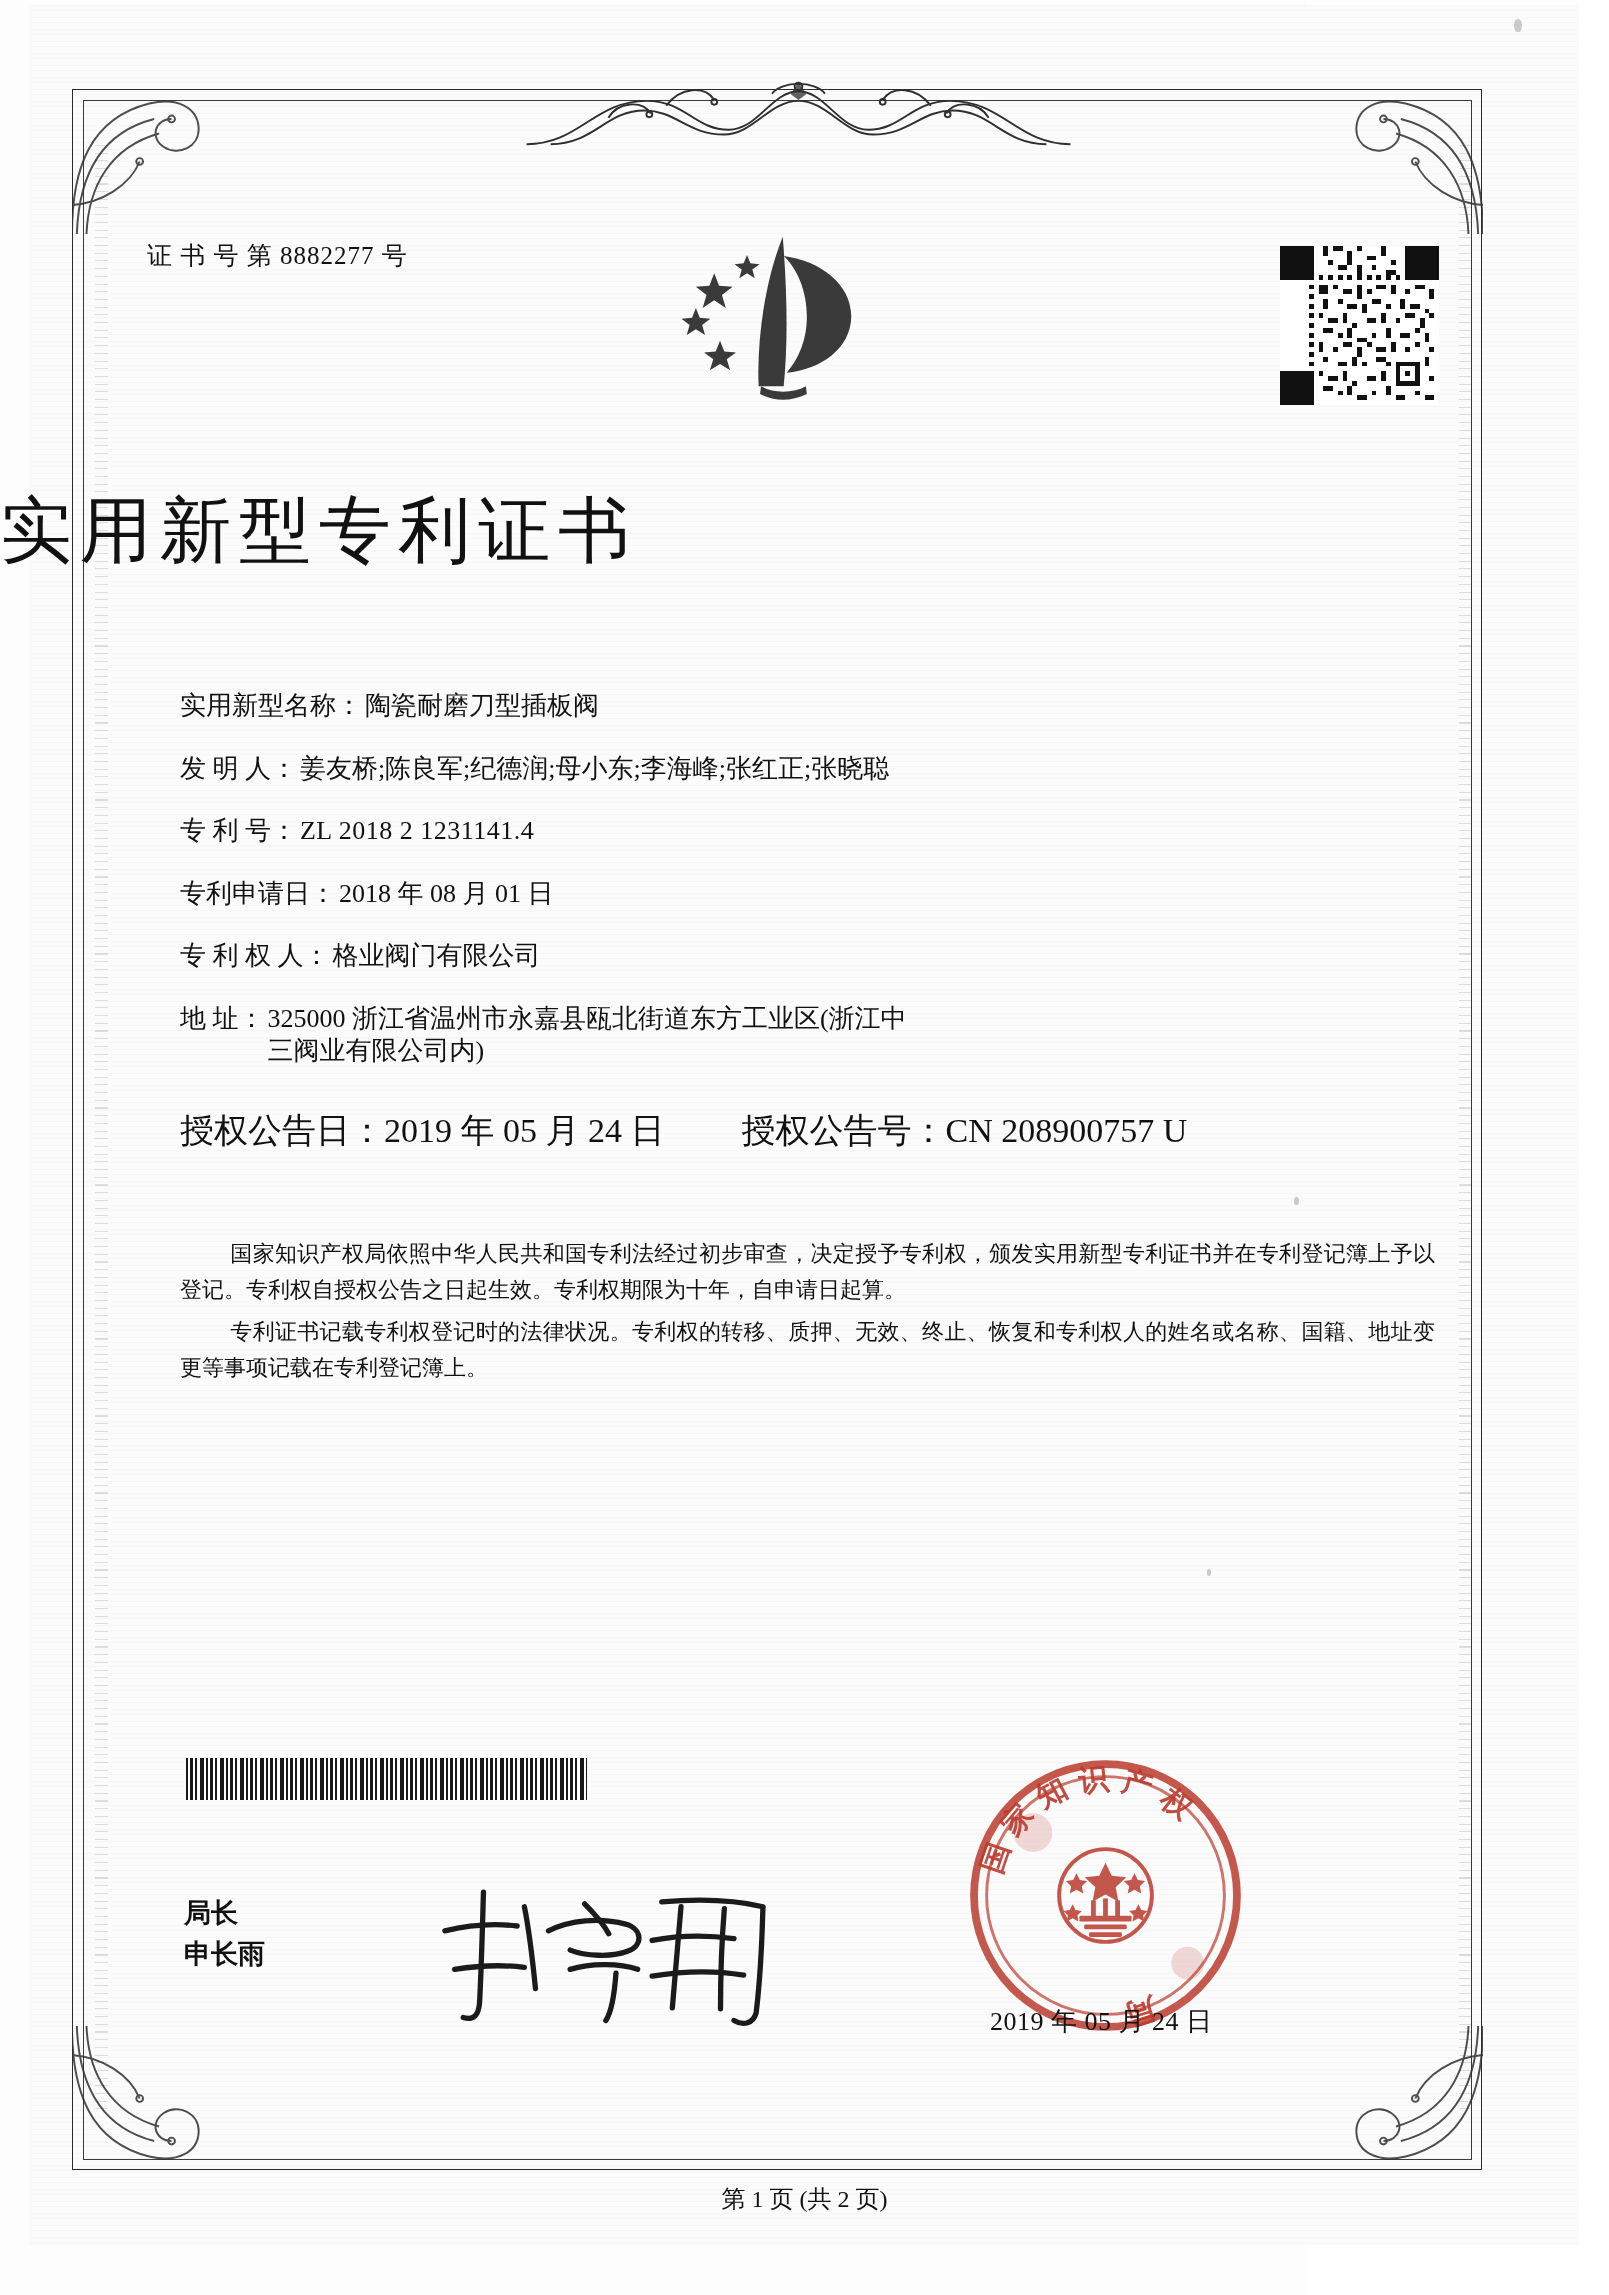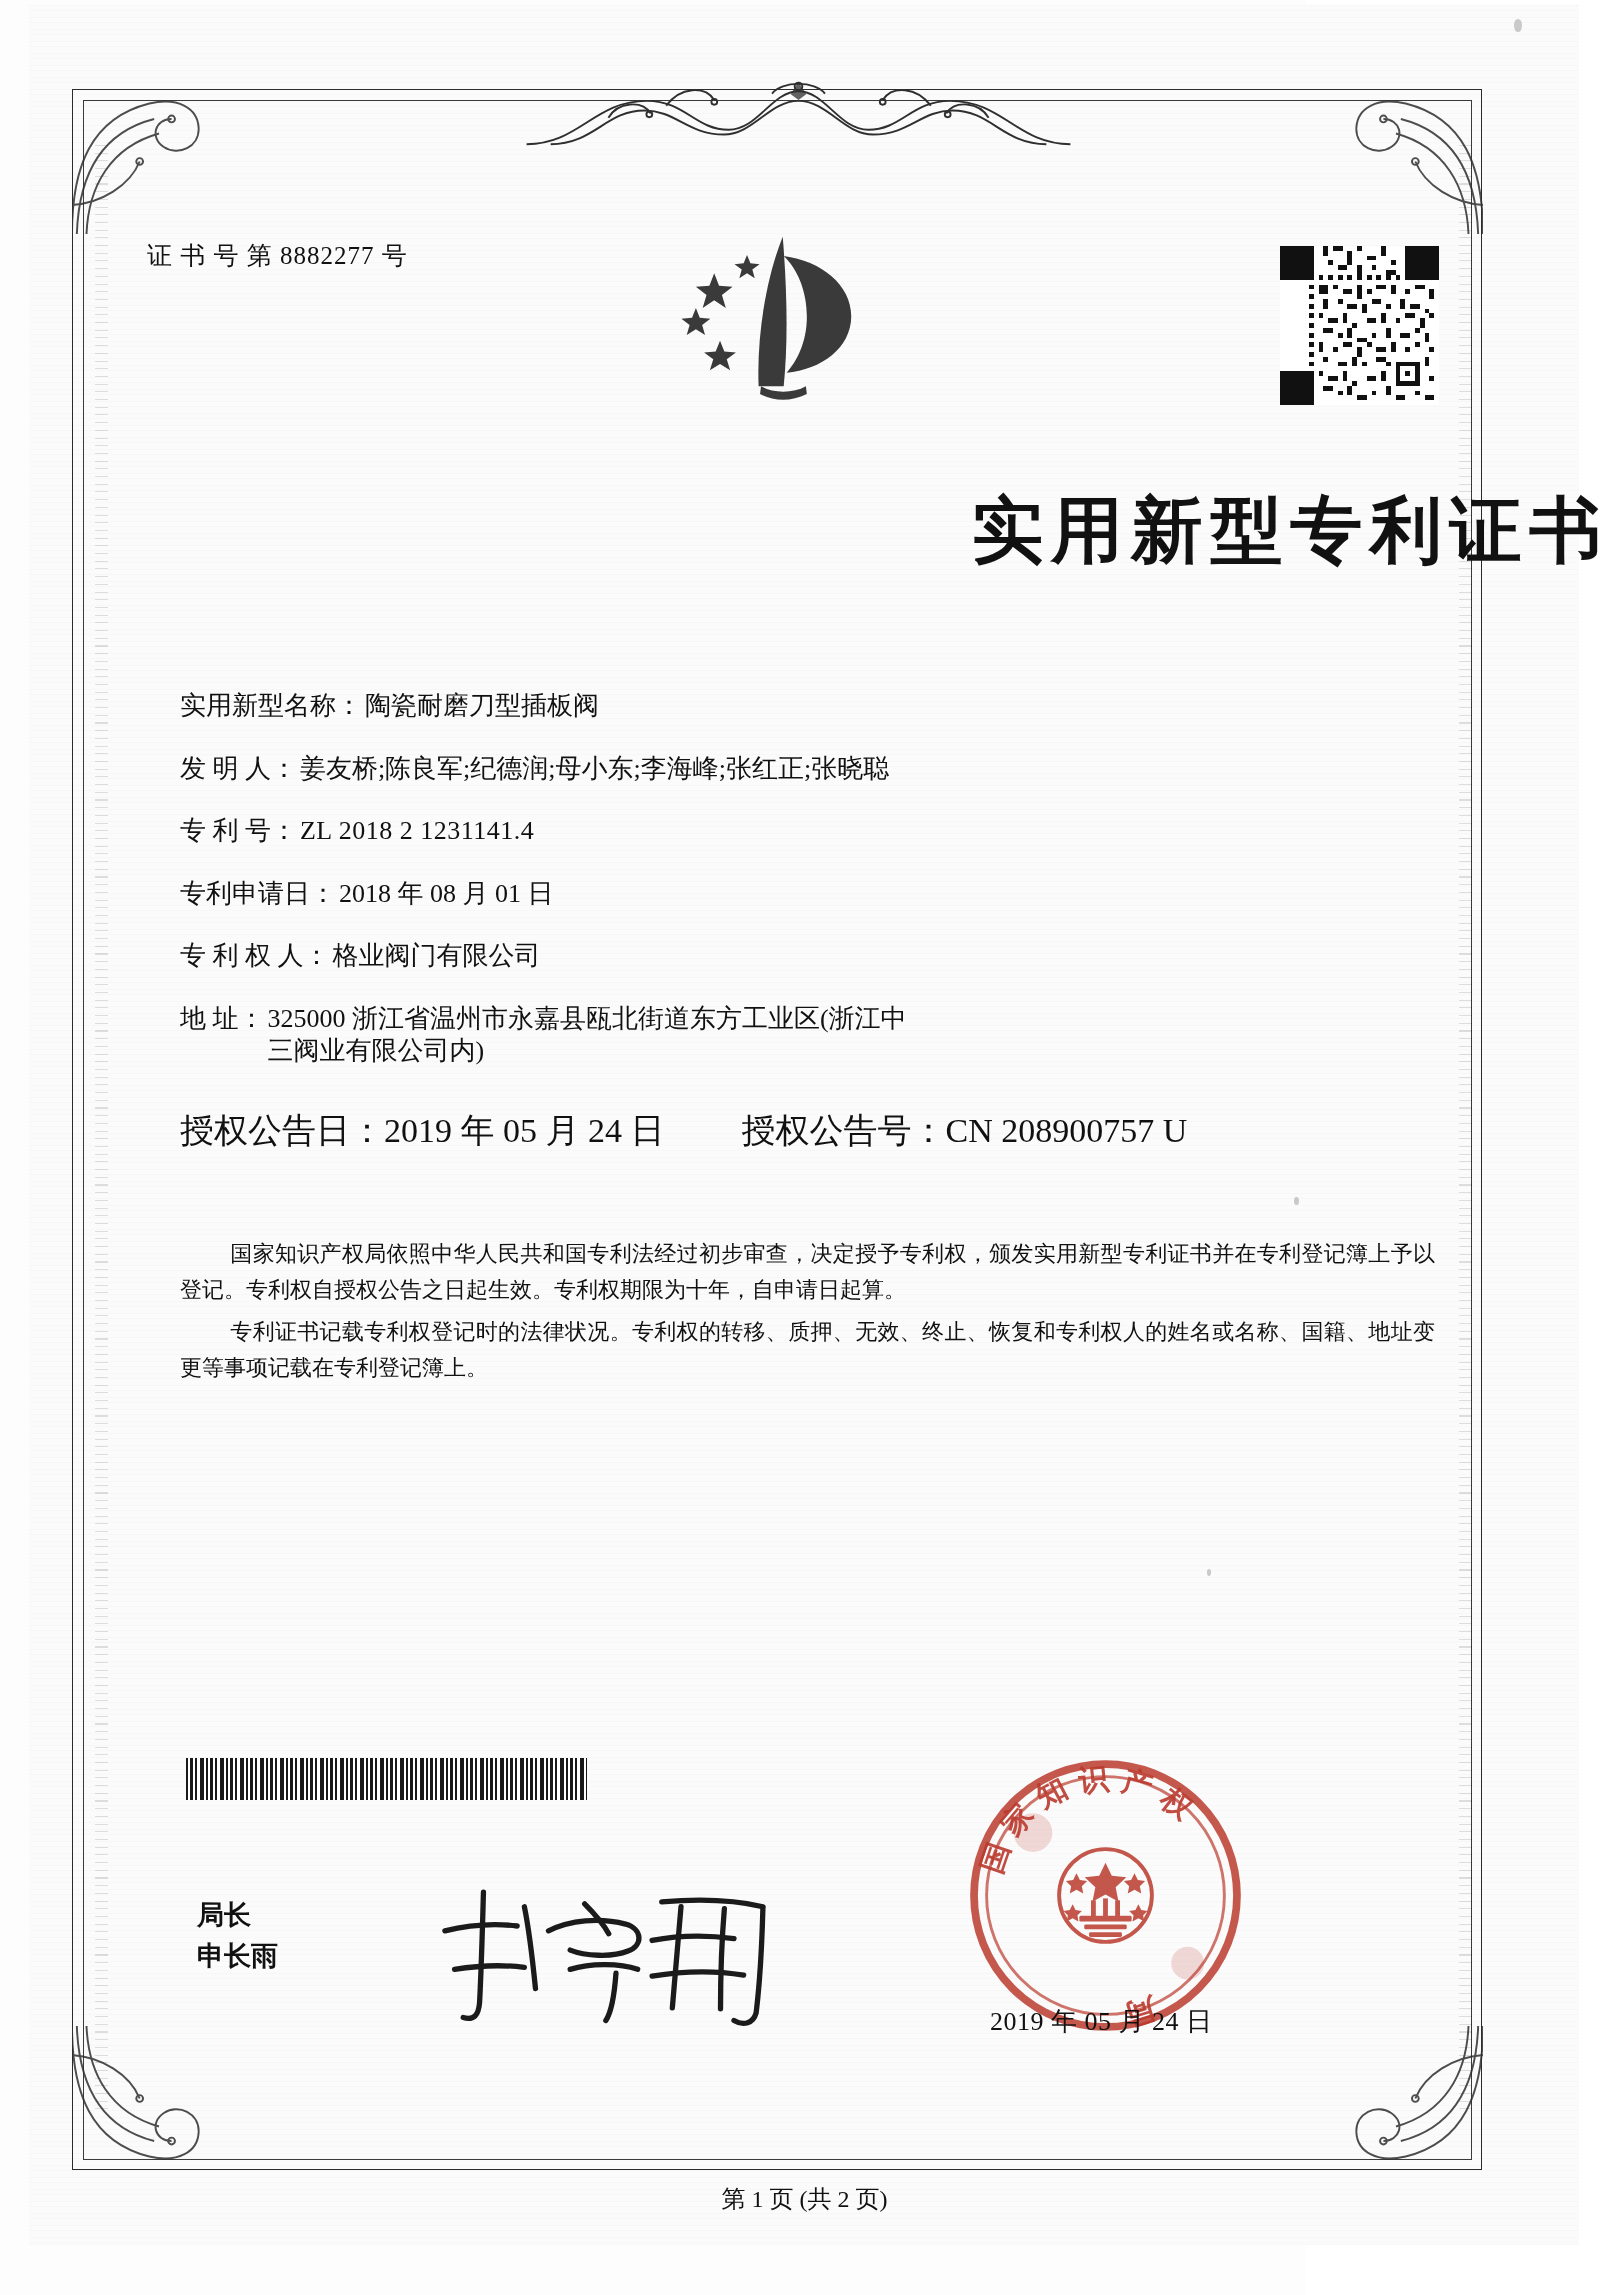--- a/index.html
+++ b/index.html
@@ -121,23 +121,23 @@
     height: 159px;
   }
   .qr svg { width: 100%; height: 100%; display: block; }
 
   
   .main-title {
     position: absolute;
     left: 0;
     top: 483px;
     width: 1609px;
-    text-align: right;
+    text-align: left;
     font-family: "DejaVu Sans", sans-serif;
-    font-weight: bold;
+    font-weight: normal;
     font-size: 72px;
     letter-spacing: 7.7px;
     color: #111;
   }
 
   
   .fields {
     position: absolute;
     left: 180px;
     top: 690px;
@@ -205,25 +205,25 @@
       #ffffff 7.2px, #ffffff 9.2px,
       #1a1a1a 9.2px, #1a1a1a 10.6px,
       #ffffff 10.6px, #ffffff 14px,
       #1a1a1a 14px, #1a1a1a 18px,
       #ffffff 18px, #ffffff 20px);
   }
 
   
   .sig-label {
     position: absolute;
-    left: 197px;
+    left: 184px;
     top: 1895px;
     font-size: 27px;
     line-height: 1.5;
-    font-family: Liberation Sans, sans-serif;
+    font-family: Liberation Mono, monospace;
     font-weight: bold;
   }
   .sig-script {
     position: absolute;
     left: 425px;
     top: 1873px;
     width: 406px;
     height: 159px;
   }
   .sig-script svg { width: 100%; height: 100%; display: block; }

